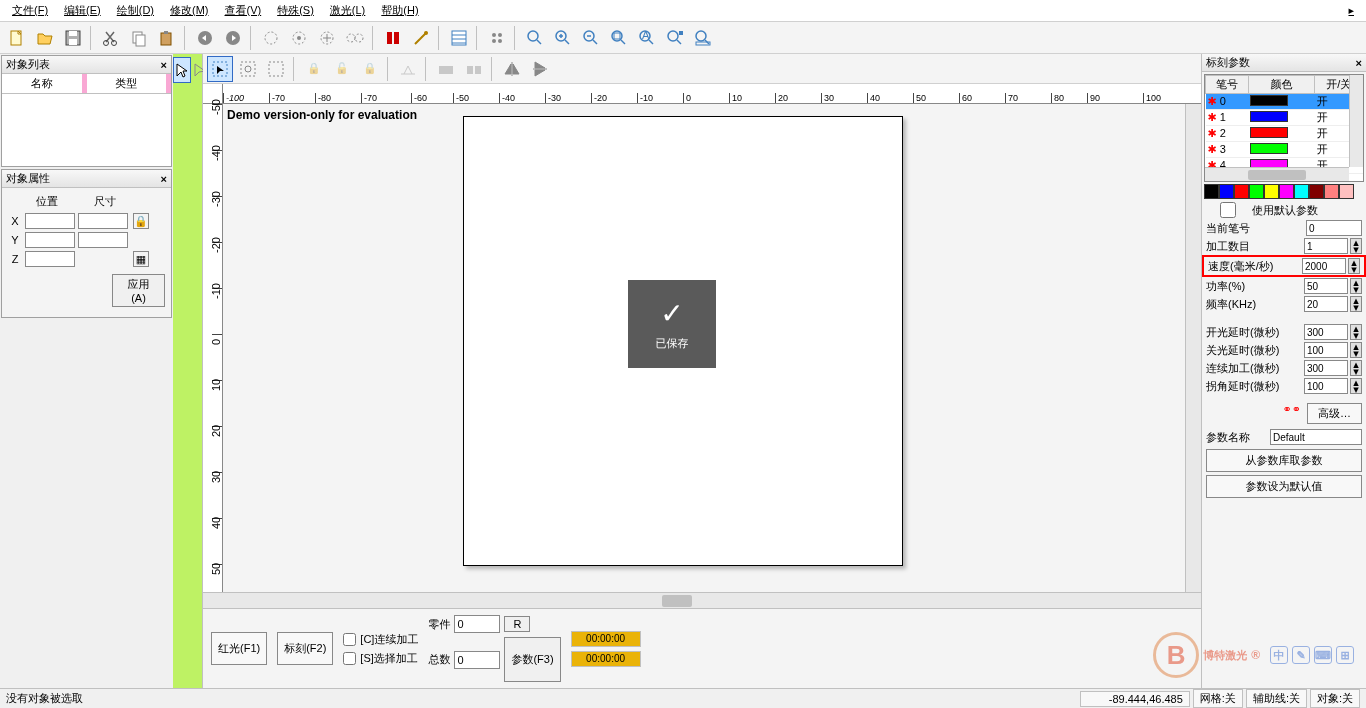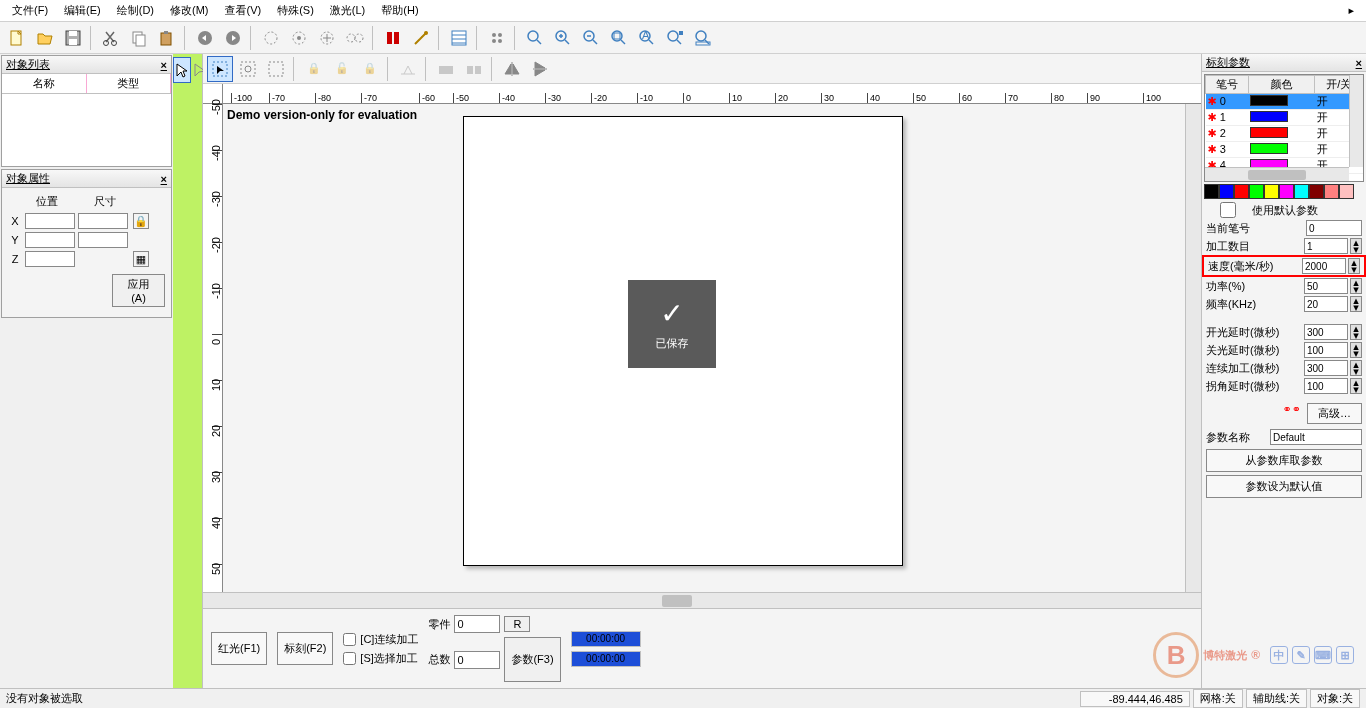--- a/index.html
+++ b/index.html
@@ -1,37 +1,37 @@
 <!DOCTYPE html>
 <html><head>
 <meta charset="utf-8">
 <style>
 * { box-sizing: border-box; margin: 0; padding: 0; font-family: "Microsoft YaHei", Arial, sans-serif; font-size: 11px; }
 body { background: #f0f0f0; width: 1366px; height: 708px; overflow: hidden; position: relative; }
 
 
-.menubar { background: #fff; border-bottom: 1px solid #d0d0d0; height: 22px; display: flex; align-items: center; padding: 0 4px; }
+.menubar { background: #fff; border-bottom: 1px solid #d0d0d0; height: 22px; display: flex; align-items: center; padding: 0 4px; text-decoration: underline; }
 .menubar span { padding: 2px 8px; cursor: pointer; }
 .menu-arrow { margin-left: auto; padding: 2px 6px; }
 
 
 .toolbar { background: #f4f4f4; border-bottom: 1px solid #d0d0d0; height: 32px; display: flex; align-items: center; padding: 2px 4px; gap: 2px; }
 .tool-btn { width: 26px; height: 26px; border: 1px solid transparent; display: flex; align-items: center; justify-content: center; cursor: pointer; background: transparent; }
 .tool-sep { width: 4px; height: 24px; border-left: 1px solid #c0c0c0; margin: 0 2px; }
 
 
 .main { display: flex; height: 634px; }
 
 
 .left-col { width: 173px; display: flex; flex-direction: column; }
 .panel { border: 1px solid #a0a0a0; background: #f4f4f4; margin: 1px; }
-.panel-header { background: linear-gradient(#f8f8f8,#e4e4e4); border-bottom: 1px solid #c0c0c0; padding: 2px 4px; display: flex; justify-content: space-between; align-items: center; height: 18px; text-decoration: underline; }
+.panel-header { background: linear-gradient(#f8f8f8,#e4e4e4); border-bottom: 1px solid #c0c0c0; padding: 2px 4px; display: flex; justify-content: space-between; align-items: center; height: 18px; }
 .panel-close { cursor: pointer; font-weight: bold; }
 .obj-list-head { display: flex; background: #fff; border-bottom: 1px solid #c0c0c0; }
-.obj-list-head > div { flex: 1; padding: 2px 6px; border-right: 1px solid #f9a8d4; text-align: center; }
+.obj-list-head > div { flex: 1; padding: 2px 6px; border-right: 5px solid #f9a8d4; text-align: center; }
 .obj-list-body { background: #fff; height: 72px; }
 
 .props-body { padding: 6px; }
 .props-labels { display: flex; gap: 36px; margin-left: 28px; margin-bottom: 4px; }
 .props-row { display: flex; align-items: center; gap: 3px; margin-bottom: 3px; }
 .props-row label { width: 14px; text-align: center; }
 .props-row input { width: 50px; height: 16px; border: 1px solid #888; background: #fff; font-size: 10px; padding: 0 2px; }
 .apply-btn { margin: 4px 0 4px 104px; padding: 2px 10px; border: 1px solid #888; background: #f0f0f0; cursor: pointer; }
 .lock-icon { width: 16px; height: 16px; border: 1px solid #888; display: inline-flex; align-items: center; justify-content: center; margin-left: 2px; }
 
@@ -57,21 +57,21 @@
 .saved-toast { position: absolute; left: 405px; top: 176px; width: 88px; height: 88px; background: #5a5a5a; color: #fff; display: flex; flex-direction: column; align-items: center; justify-content: center; gap: 6px; }
 .saved-toast .chk { font-size: 28px; }
 .hscroll-track { height: 16px; background: #e8e8e8; border-top: 1px solid #c0c0c0; position: relative; }
 .hscroll-thumb { position: absolute; height: 12px; top: 2px; background: #c0c0c0; border-radius: 2px; }
 
 
 .bottom-bar { background: #f4f4f4; border-top: 1px solid #c0c0c0; padding: 6px 8px; display: flex; align-items: center; gap: 10px; }
 .big-btn { border: 1px solid #888; background: #f8f8f8; padding: 8px 6px; cursor: pointer; font-size: 11px; }
 .check-row { display: flex; align-items: center; gap: 4px; }
 .bottom-input { width: 46px; height: 18px; border: 1px solid #888; background: #fff; padding: 0 2px; }
-.time-disp { width: 70px; height: 16px; background: #1d4ed8; border: 1px solid #c0c0c0; text-align: center; font-size: 10px; line-height: 14px; }
+.time-disp { width: 70px; height: 16px; background: #eab308; border: 1px solid #c0c0c0; text-align: center; font-size: 10px; line-height: 14px; }
 .param-btn { border: 1px solid #888; background: #f0f0f0; padding: 3px 8px; cursor: pointer; }
 
 
 .right-col { width: 165px; background: #f4f4f4; border-left: 1px solid #c0c0c0; }
 .pen-table { width: 100%; border-collapse: collapse; background: #fff; font-size: 10px; }
 .pen-table th { background: #f0f0f0; border: 1px solid #c0c0c0; padding: 1px 2px; font-weight: normal; }
 .pen-table td { border-bottom: 1px solid #eee; padding: 0 2px; height: 14px; }
 .pen-asterisk { color: red; }
 .pen-color { width: 38px; height: 11px; display: inline-block; border: 1px solid #333; }
 .pen-table-wrap { height: 108px; overflow: hidden; border: 1px solid #888; margin: 2px; position: relative; }
@@ -449,25 +449,25 @@
       <button class="tool-btn">
           <svg width="18" height="18">
             <path d="M2 9 H16 M4 2 L14 8 L4 8 Z M4 16 L14 10 L4 10 Z" fill="#888" stroke="#888"></path>
           </svg>
         </button>
     </div>
 
     <div class="canvas-area">
       <div class="ruler-corner"></div>
       <div class="ruler-h" id="ruler-h">
-          <div class="ruler-tick-h" style="left: 8px;">-100</div>
+          <div class="ruler-tick-h" style="left: 0px; font-style: italic;">-100</div>
           <div class="ruler-tick-h" style="left: 46px;">-70</div>
           <div class="ruler-tick-h" style="left: 92px;">-80</div>
           <div class="ruler-tick-h" style="left: 138px;">-70</div>
-          <div class="ruler-tick-h" style="left: 196px;">-60</div>
+          <div class="ruler-tick-h" style="left: 188px;">-60</div>
           <div class="ruler-tick-h" style="left: 230px;">-50</div>
           <div class="ruler-tick-h" style="left: 276px;">-40</div>
           <div class="ruler-tick-h" style="left: 322px;">-30</div>
           <div class="ruler-tick-h" style="left: 368px;">-20</div>
           <div class="ruler-tick-h" style="left: 414px;">-10</div>
           <div class="ruler-tick-h" style="left: 460px;">0</div>
           <div class="ruler-tick-h" style="left: 506px;">10</div>
           <div class="ruler-tick-h" style="left: 552px;">20</div>
           <div class="ruler-tick-h" style="left: 598px;">30</div>
           <div class="ruler-tick-h" style="left: 644px;">40</div>

